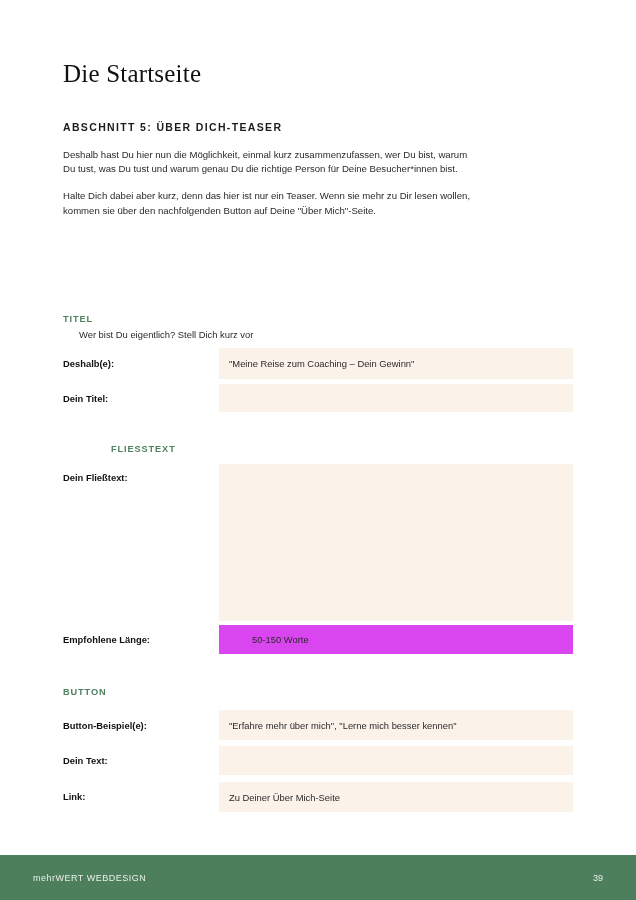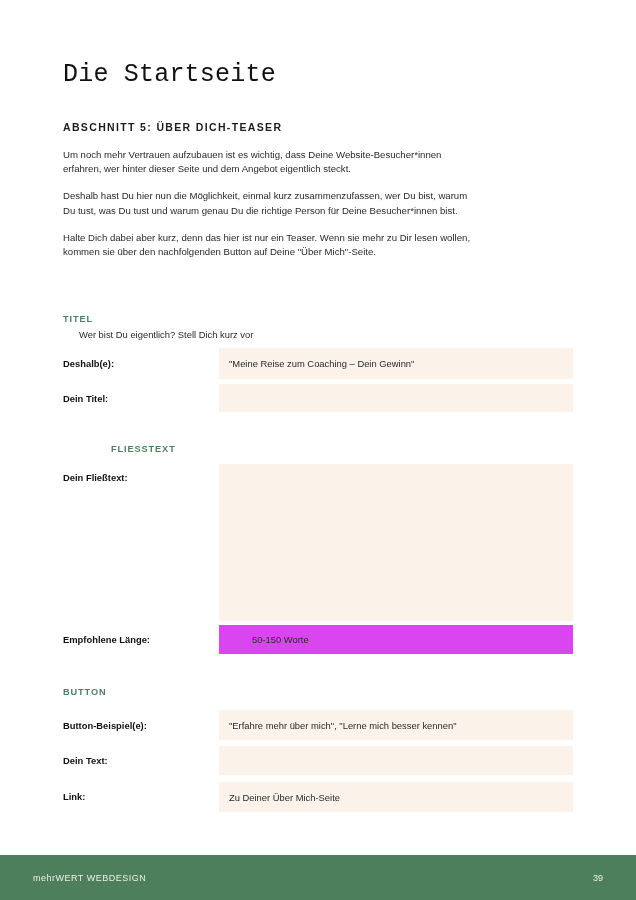--- a/index.html
+++ b/index.html
@@ -25,21 +25,21 @@
 
   .content {
     position: absolute;
     left: 63px;
     top: 0;
     width: 510px;
   }
 
   
   .page-title {
-    font-family: Liberation Mono, monospace;
+    font-family: Liberation Serif, serif;
     font-size: 25px;
     font-weight: 400;
     letter-spacing: 0.2px;
     color: #111111;
     margin: 0;
     position: absolute;
     top: 60px;
     left: 0;
     white-space: nowrap;
   }
@@ -156,21 +156,20 @@
 
 <div class="page">
 
   <div class="content">
 
     <h1 class="page-title">Die Startseite</h1>
 
     <div class="section-heading">ABSCHNITT 5: ÜBER DICH-TEASER</div>
 
     <div class="intro">
-      <p>Um noch mehr Vertrauen aufzubauen ist es wichtig, dass Deine Website-Besucher*innen erfahren, wer hinter dieser Seite und dem Angebot eigentlich steckt.</p>
       <p>Deshalb hast Du hier nun die Möglichkeit, einmal kurz zusammenzufassen, wer Du bist, warum Du tust, was Du tust und warum genau Du die richtige Person für Deine Besucher*innen bist.</p>
       <p>Halte Dich dabei aber kurz, denn das hier ist nur ein Teaser. Wenn sie mehr zu Dir lesen wollen, kommen sie über den nachfolgenden Button auf Deine "Über Mich"-Seite.</p>
     </div>
 
     <div class="group-label" style="top:314px;">TITEL</div>
     <div class="group-sub" style="top:329px;">Wer bist Du eigentlich? Stell Dich kurz vor</div>
 
     <div class="field-row" style="top:348px;">
       <div class="field-label" style="top:10px;">Deshalb(e):</div>
       <div class="field-box" style="top:0; height:31px;">

